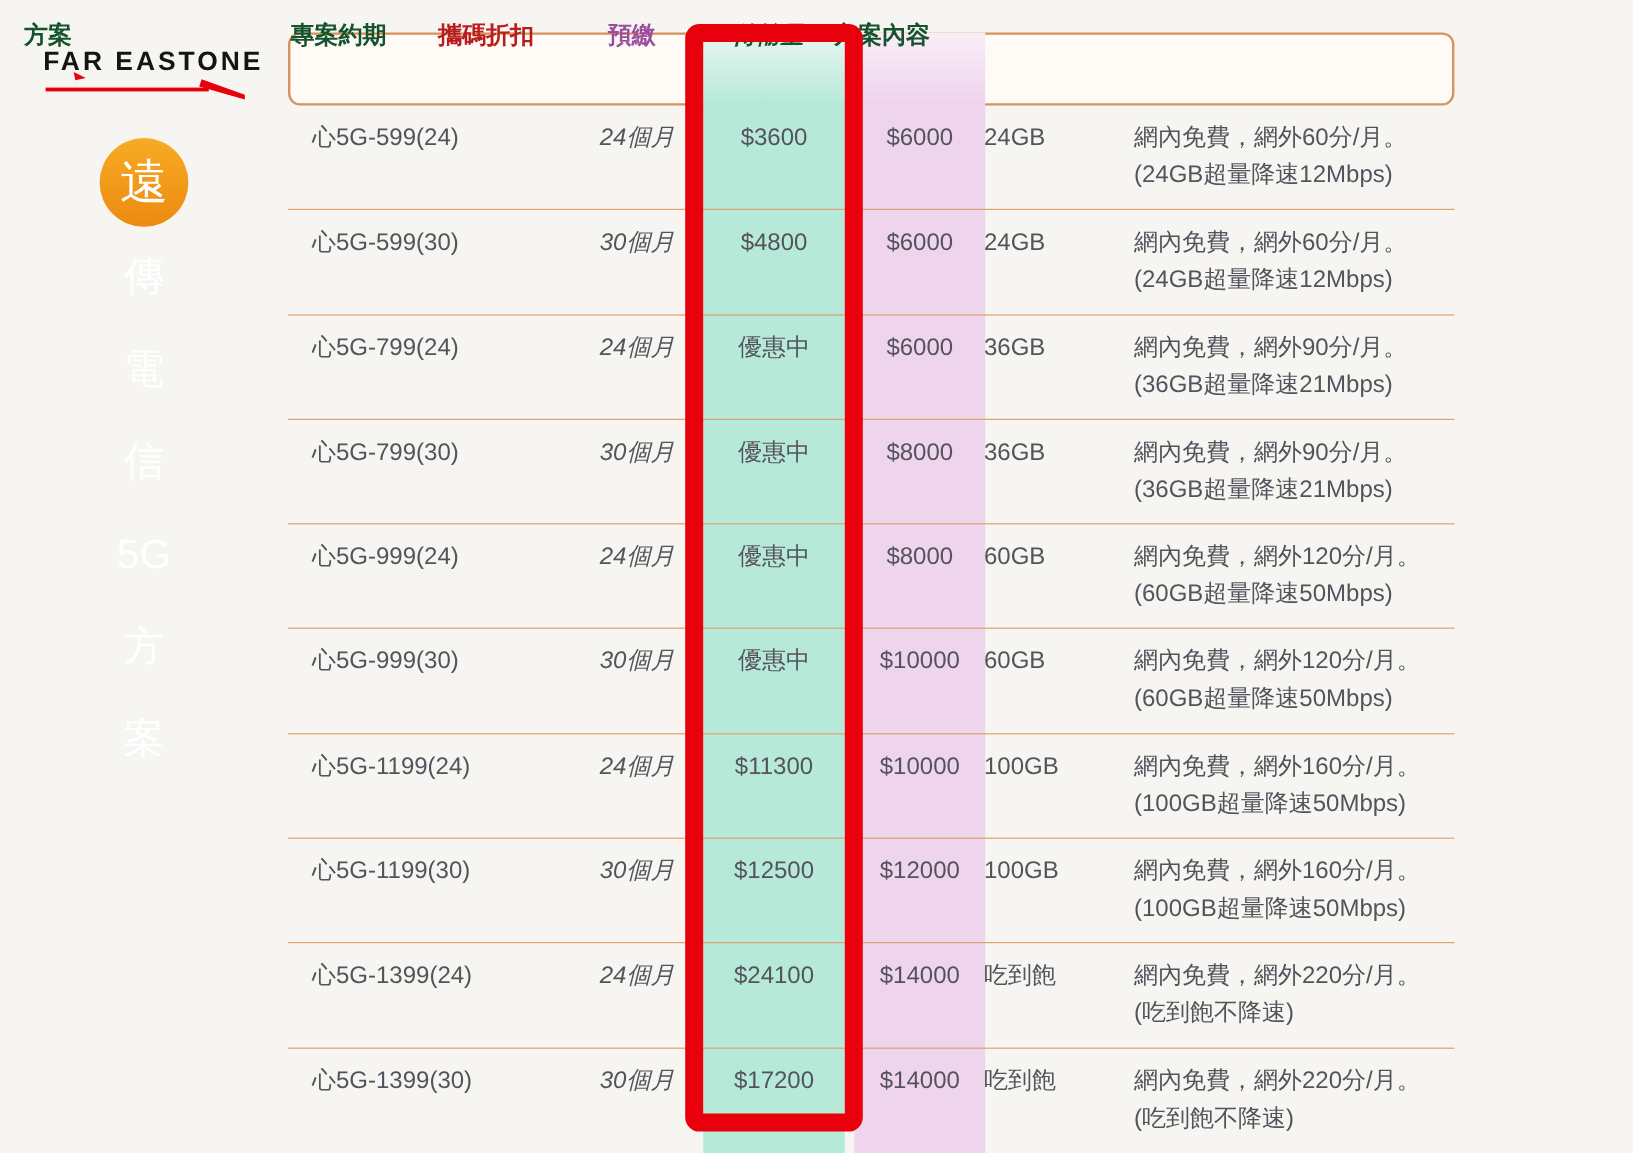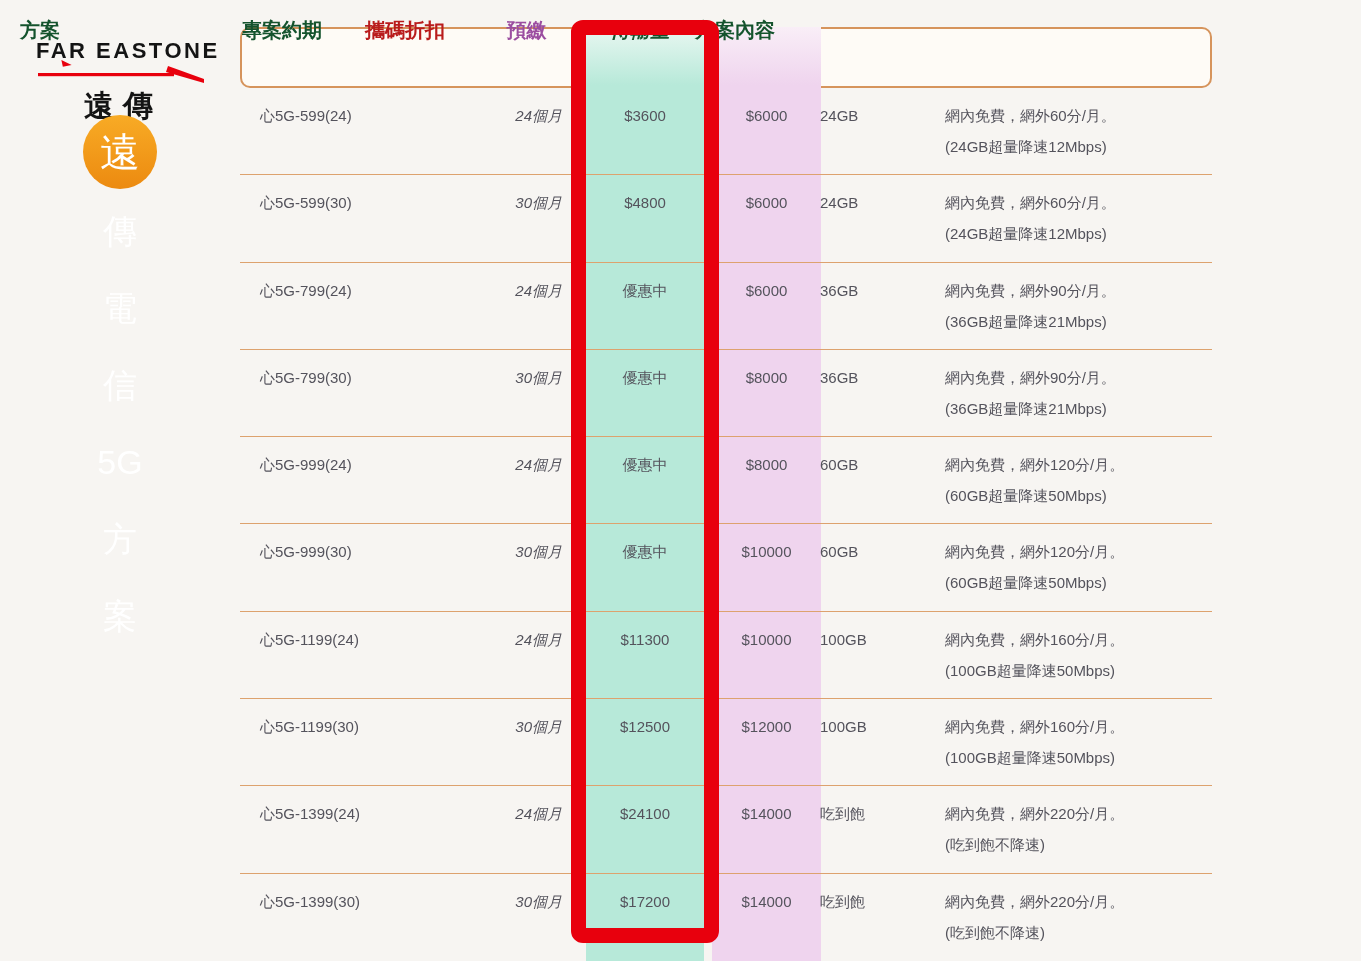--- a/index.html
+++ b/index.html
@@ -81,21 +81,21 @@
     z-index:3;
   }
   .row{
     position:relative;width:972px;height:87.3px;
     border-bottom:1px solid #dda26e;
     box-sizing:border-box;
   }
   .row:last-child{border-bottom:none;}
   .cell{
     position:absolute;top:12px;
-    font-size:15px;line-height:31px;color:#54535c;
+    font-size:20px;line-height:31px;color:#54535c;
     white-space:nowrap;
   }
   .c-plan{left:20px;}
   .c-term{left:140px;width:182px;text-align:right;font-style:italic;}
   .c-mnp{left:346px;width:118px;text-align:center;}
   .c-prepay{left:472px;width:109px;text-align:center;}
   .c-data{left:580px;width:120px;text-align:left;}
   .c-content{left:705px;width:266px;}
 
   .red-box{
@@ -109,21 +109,20 @@
 
 <div class="page">
 
   <aside class="sidebar">
     <div class="logo">
       <div class="logo-en">FAR EASTONE</div>
       <svg class="swoosh" width="172" height="22" viewBox="0 0 172 22">
         <rect x="2" y="11" width="136" height="3.2" fill="#e8000d"></rect>
         <polygon points="132,4 168,17 168,21 130,10" fill="#e8000d"></polygon>
       </svg>
-      <div class="logo-cjk">遠傳</div>
       <div class="logo-accent"></div>
     </div>
 
     <nav class="vnav">
       <div class="nav-circle">遠</div>
       <div class="nav-item">傳</div>
       <div class="nav-item">電</div>
       <div class="nav-item">信</div>
       <div class="nav-item">5G</div>
       <div class="nav-item">方</div>

